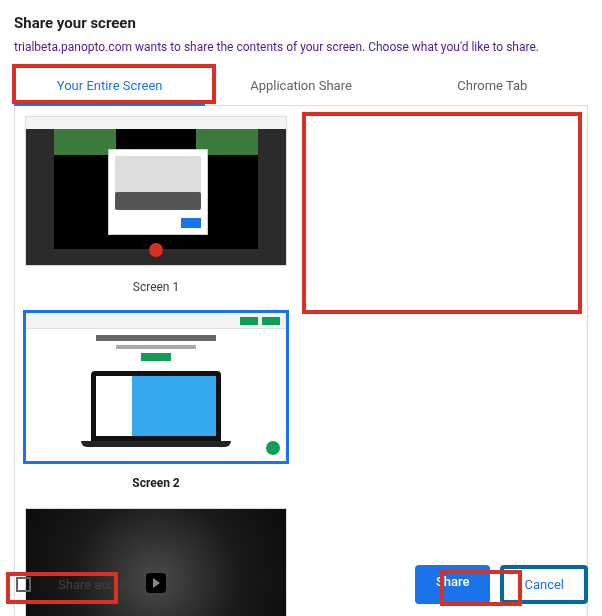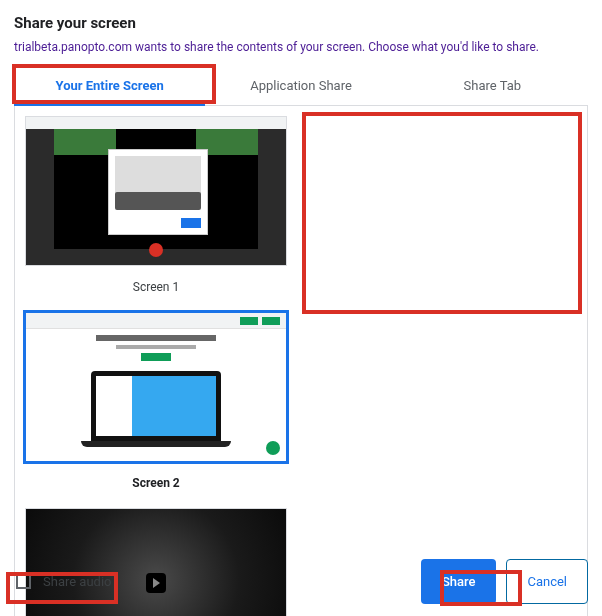--- a/index.html
+++ b/index.html
@@ -24,21 +24,21 @@
     flex: 1;
     text-align: center;
     padding: 10px 0 12px;
     font-size: 13px;
     color: #5f6368;
     cursor: pointer;
     position: relative;
   }
   .tab.active {
     color: #1a73e8;
-    font-weight: 700;
+    font-weight: 400;
   }
   .tab.active::after {
     content: "";
     position: absolute;
     left: 0; right: 0; bottom: -1px;
     height: 3px;
     background: #1a73e8;
   }
   .content-frame {
     border: 1px solid #dadce0;
@@ -105,38 +105,38 @@
   
   .hl { position:absolute; border:4px solid #d93025; pointer-events:none; }
 
   .footer {
     position:absolute;
     left:14px; right:14px; bottom:12px;
     display:flex;
     align-items:center;
     justify-content:space-between;
   }
-  .chk-wrap { display:flex; align-items:center; gap:12px; cursor:pointer; padding:4px 8px 4px 2px;}
+  .chk-wrap { display:flex; align-items:center; gap:27px; cursor:pointer; padding:4px 8px 4px 2px;}
   .chk-box { width:15px; height:15px; border:2px solid #5f6368; display:inline-block;}
   .chk-label { font-size:13px; color:#3c4043;}
   .btns { display:flex; gap:10px;}
-  .btn { font-size:13px; padding:14px 20px; border-radius:4px; cursor:pointer; border:1px solid transparent;}
+  .btn { font-size:13px; padding:8px 20px; border-radius:4px; cursor:pointer; border:1px solid transparent;}
   .btn-primary { background:#1a73e8; color:#fff; font-weight:500;}
-  .btn-secondary { background:#fff; color:#1a73e8; border:1px solid #0369a1;}
+  .btn-secondary { background:#fff; color:#1a73e8; border:4px solid #0369a1;}
 </style>
 </head>
 <body>
 
 <div class="title">Share your screen</div>
 <div class="subtitle">trialbeta.panopto.com wants to share the contents of your screen. Choose what you'd like to share.</div>
 
 <div class="tabs-row">
   <div class="tab active">Your Entire Screen</div>
   <div class="tab">Application Share</div>
-  <div class="tab">Share Tab</div>
+  <div class="tab">Chrome Tab</div>
 </div>
 
 <div class="content-frame">
   <div class="grid">
     <div class="tile">
       <div class="thumb">
         <div class="s1-bar"></div>
         <div class="s1-body"></div>
         <div class="s1-side-l"></div>
           <div class="s1-side-r"></div>

